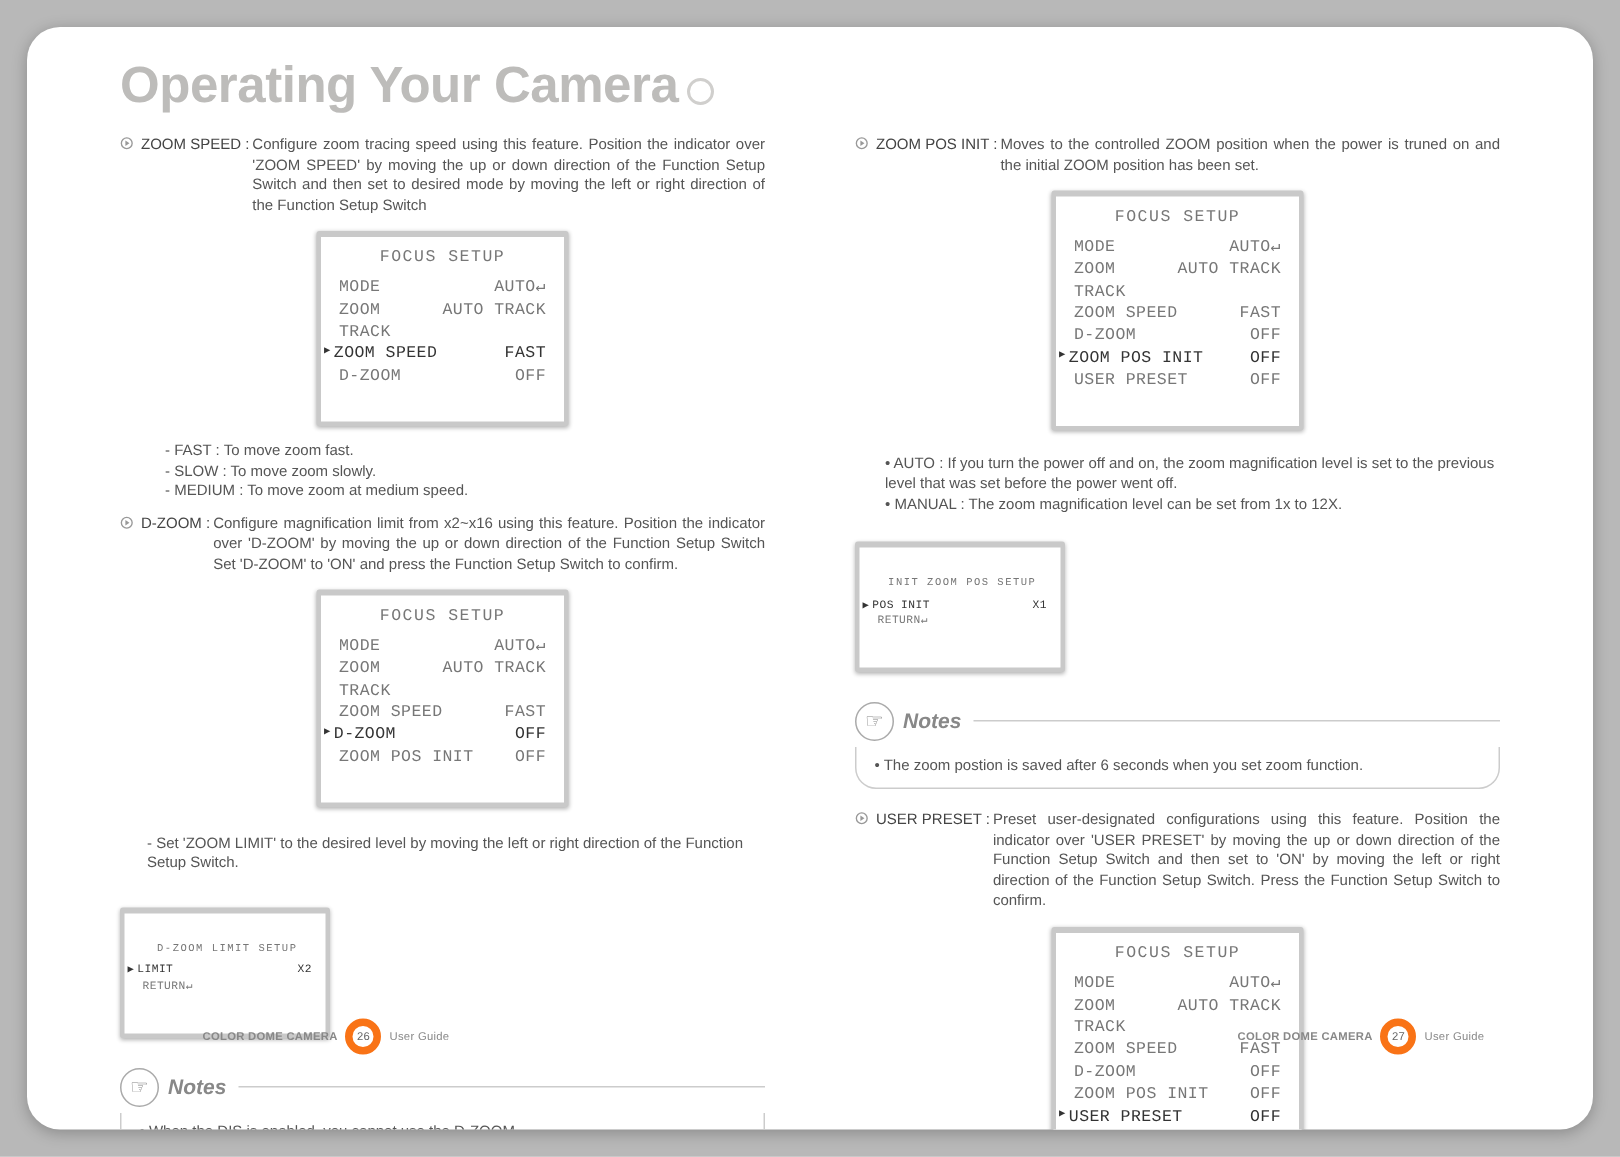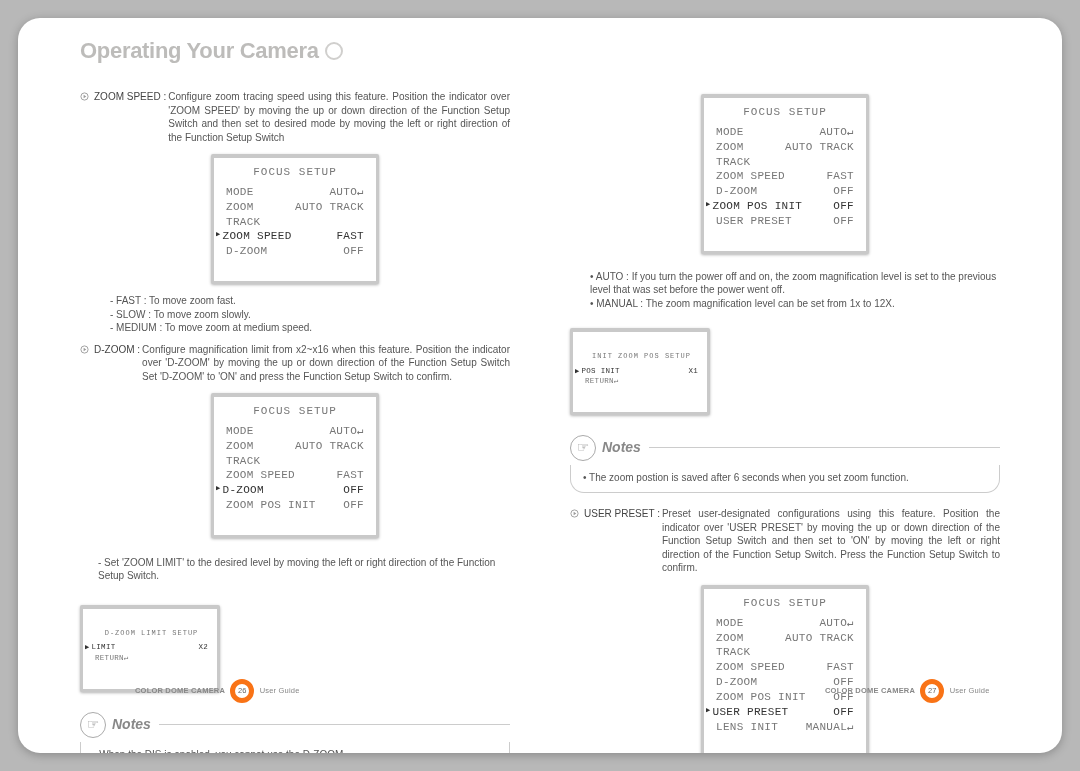--- a/index.html
+++ b/index.html
@@ -36,21 +36,21 @@
     position: relative;
     font-size: 10px;
     line-height: 1.35;
     color: #555;
   }
   h1.title {
     position: absolute;
     top: 20px;
     left: 62px;
     margin: 0;
-    font-size: 22px;
+    font-size: 34px;
     font-weight: 700;
     letter-spacing: -0.3px;
     color: #bdbcba;
   }
   .title-dot {
     display: inline-block;
     width: 18px;
     height: 18px;
     margin-left: 6px;
     border: 2px solid #d0cfcd;
@@ -244,21 +244,21 @@
         <div>SLOW : To move zoom slowly.</div>
         <div>MEDIUM : To move zoom at medium speed.</div>
       </div>
 
       <div class="item">
         <span class="arrow"><svg viewBox="0 0 10 10">
               <circle cx="5" cy="5" r="4" fill="none" stroke="#999"></circle>
               <path d="M4 3l3 2-3 2z"></path>
             </svg></span>
         <span class="label">D-ZOOM : </span>
-        <span class="desc">Configure magnification limit from x2~x16 when this feature. Position the indicator over 'D-ZOOM' by moving the up or down direction of the Function Setup Switch Set 'D-ZOOM' to 'ON' and press the Function Setup Switch to confirm.</span>
+        <span class="desc">Configure magnification limit from x2~x16 using this feature. Position the indicator over 'D-ZOOM' by moving the up or down direction of the Function Setup Switch Set 'D-ZOOM' to 'ON' and press the Function Setup Switch to confirm.</span>
       </div>
 
       <div class="osd">
         <div class="osd-header">FOCUS SETUP</div>
         <div>
             <div class="osd-row">
               <span class="k">MODE</span>
               <span class="v">AUTO↵</span>
             </div>
             <div class="osd-row">
@@ -310,20 +310,28 @@
           </div>
       </div>
 
       <div class="footer left">
         <b>COLOR DOME CAMERA</b> <span class="pnum">26</span> <span>User Guide</span>
       </div>
     </div>
 
     <div class="col">
 
+      <div class="item">
+        <span class="arrow"><svg viewBox="0 0 10 10">
+              <circle cx="5" cy="5" r="4" fill="none" stroke="#999"></circle>
+              <path d="M4 3l3 2-3 2z"></path>
+            </svg></span>
+        <span class="label">ZOOM POS INIT : </span>
+        <span class="desc">Moves to the controlled ZOOM position when the power is truned on and the initial ZOOM position has been set.</span>
+      </div>
 
       <div class="osd">
         <div class="osd-header">FOCUS SETUP</div>
         <div>
             <div class="osd-row">
               <span class="k">MODE</span>
               <span class="v">AUTO↵</span>
             </div>
             <div class="osd-row">
               <span class="k">ZOOM TRACK</span>

